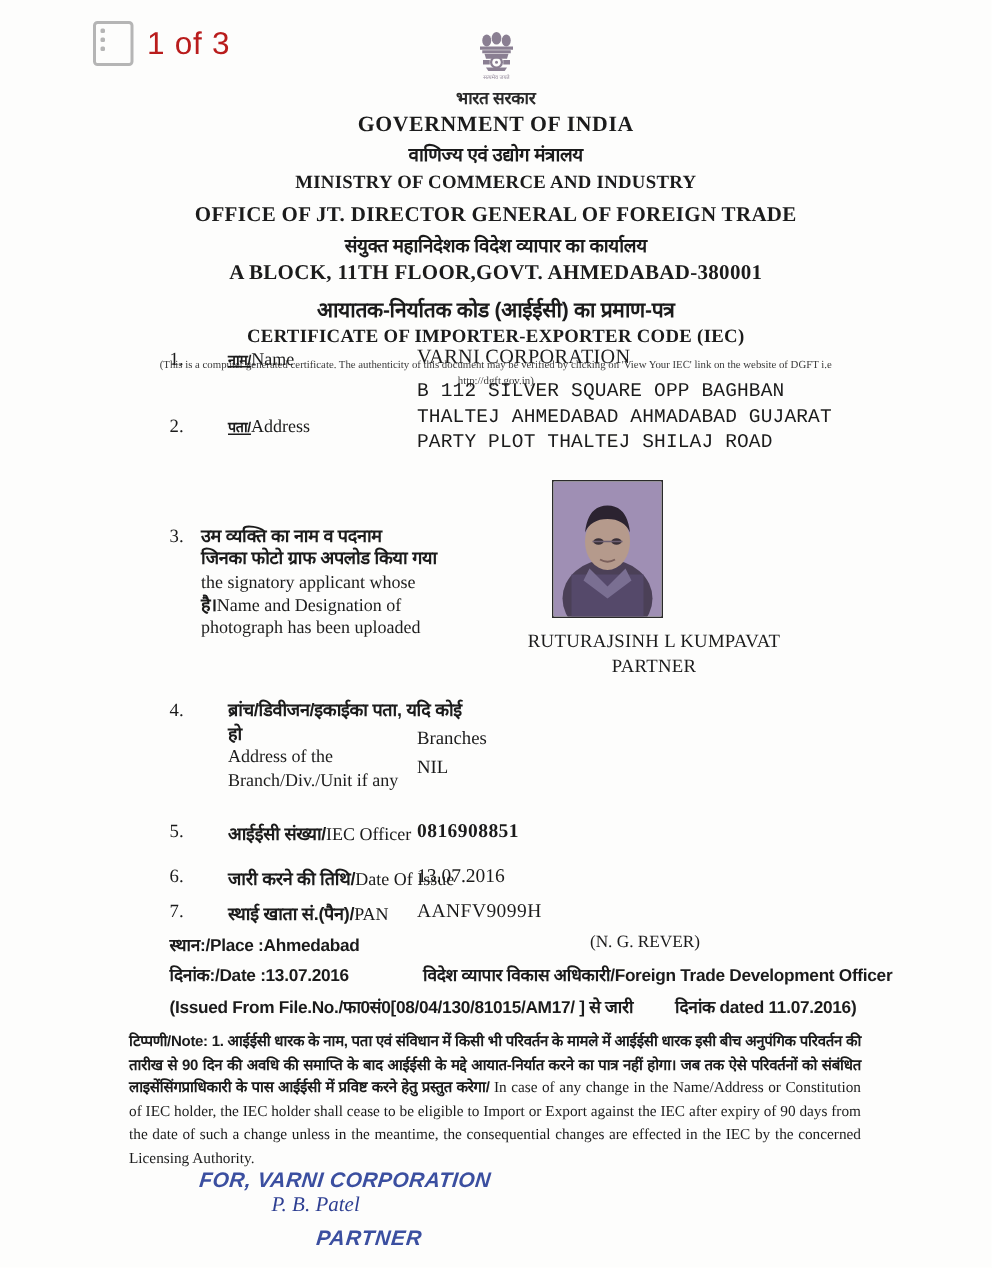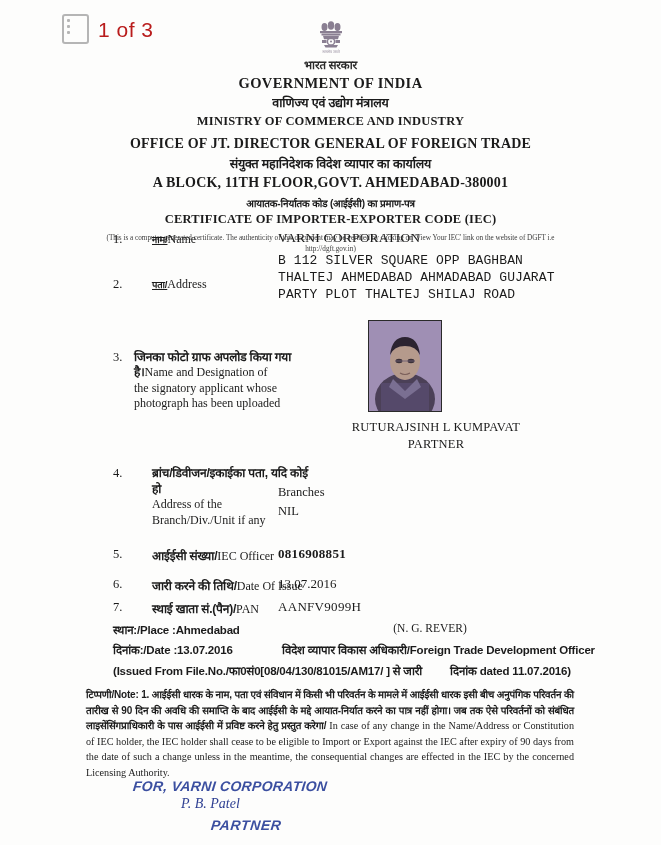--- a/index.html
+++ b/index.html
@@ -55,21 +55,21 @@
     width:34px;height:38px;margin:18px auto 1px;
     display:block;
   }
   .t-hindi-gov{font-size:11.5px;color:#2a2a2a;margin-top:0px;}
   .t-gov{font-size:14.5px;font-weight:bold;letter-spacing:.4px;margin-top:3px;}
   .t-hindi-min{font-size:12.5px;margin-top:2px;}
   .t-min{font-size:12.5px;font-weight:bold;letter-spacing:.2px;margin-top:3px;}
   .t-office{font-size:14px;font-weight:bold;letter-spacing:.2px;margin-top:7px;}
   .t-hindi-office{font-size:12.5px;margin-top:3px;}
   .t-addr{font-size:14px;font-weight:bold;letter-spacing:.2px;margin-top:3px;}
-  .t-hindi-cert{font-size:10px;margin-top:5px;}
+  .t-hindi-cert{font-size:14px;margin-top:5px;}
   .t-cert{font-size:12.5px;font-weight:bold;letter-spacing:.2px;margin-top:2px;}
   .t-note-small{
     font-size:7.2px;line-height:1.5;color:#3a3a3a;
     margin:6px auto 0;width:500px;text-align:center;
   }
 
   
   .rows{position:absolute;left:0;top:232px;width:661px;}
   .num-abs{position:absolute;left:113px;font-size:12.5px;}
   .lbl{
@@ -217,23 +217,24 @@
         <span class="hindi">पता/</span><span>Address</span>
       </div>
       <div class="v2">
         <div>B 112 SILVER SQUARE OPP BAGHBAN</div>
         <div>THALTEJ AHMEDABAD AHMADABAD GUJARAT</div>
         <div>PARTY PLOT THALTEJ SHILAJ ROAD</div>
       </div>
 
       <div class="num-abs r3">3.</div>
       <div class="lbl3">
+        <div class="hindi">उम व्यक्ति का नाम व पदनाम</div>
         <div class="hindi">जिनका फोटो ग्राफ अपलोड किया गया</div>
+        <div>the signatory applicant whose</div>
         <div><span class="hindi">है।</span><span>Name and Designation of</span></div>
-        <div>the signatory applicant whose</div>
         <div>photograph has been uploaded</div>
       </div>
 
       <div class="photo-wrap">
         <svg class="photo" viewBox="0 0 72 90" preserveAspectRatio="none">
           <rect x="0" y="0" width="72" height="90" fill="#9f8fb4"></rect>
           <ellipse cx="36" cy="78" rx="30" ry="26" fill="#4b4057"></ellipse>
           <rect x="12" y="62" width="48" height="28" fill="#55496a"></rect>
           <path d="M24 58 L36 70 L48 58 L52 66 L36 78 L20 66 Z" fill="#7a6f92"></path>
           <ellipse cx="36" cy="40" rx="15" ry="19" fill="#b59a8c"></ellipse>

